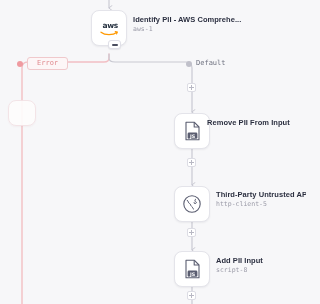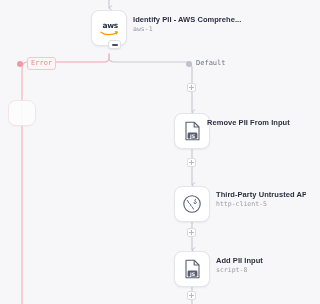--- a/index.html
+++ b/index.html
@@ -46,21 +46,21 @@
 
   
   .branch { position: absolute; display: flex; align-items: center; gap: 4px; }
   .branch .dot { width: 6px; height: 6px; border-radius: 50%; }
   .branch .bname {
     font-family: "DejaVu Sans Mono", monospace;
     font-size: 7px; line-height: 9px;
   }
   .branch.err .bname {
     color: #e08a8f; border: 1px solid #f0c9cc;
-    border-radius: 3px; padding: 1px 3px; background: #fdf6f7;
+    border-radius: 3px; padding: 1px 9px; background: #fdf6f7;
   }
   .branch.def .bname { color: #6f7280; }
 
   
   .plus {
     position: absolute; width: 9px; height: 9px;
     background: #ffffff; border: 1px solid #dcdce4;
     border-radius: 2px;
     display: flex; align-items: center; justify-content: center;
   }

